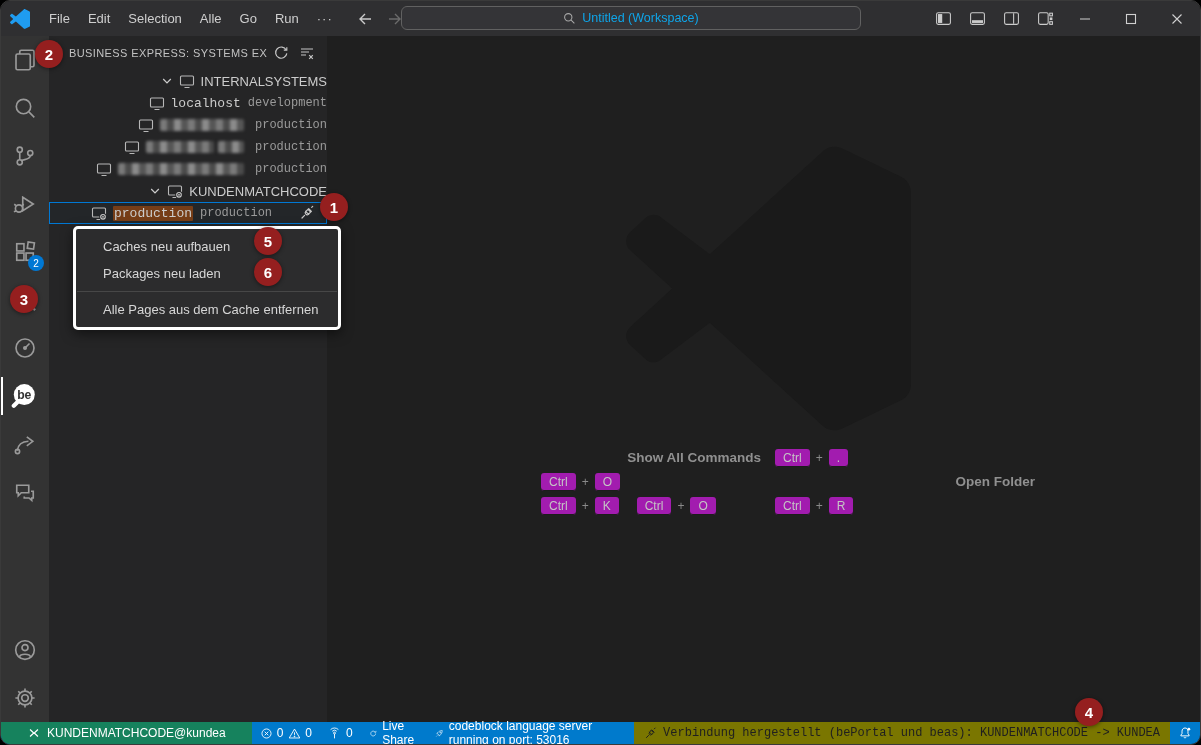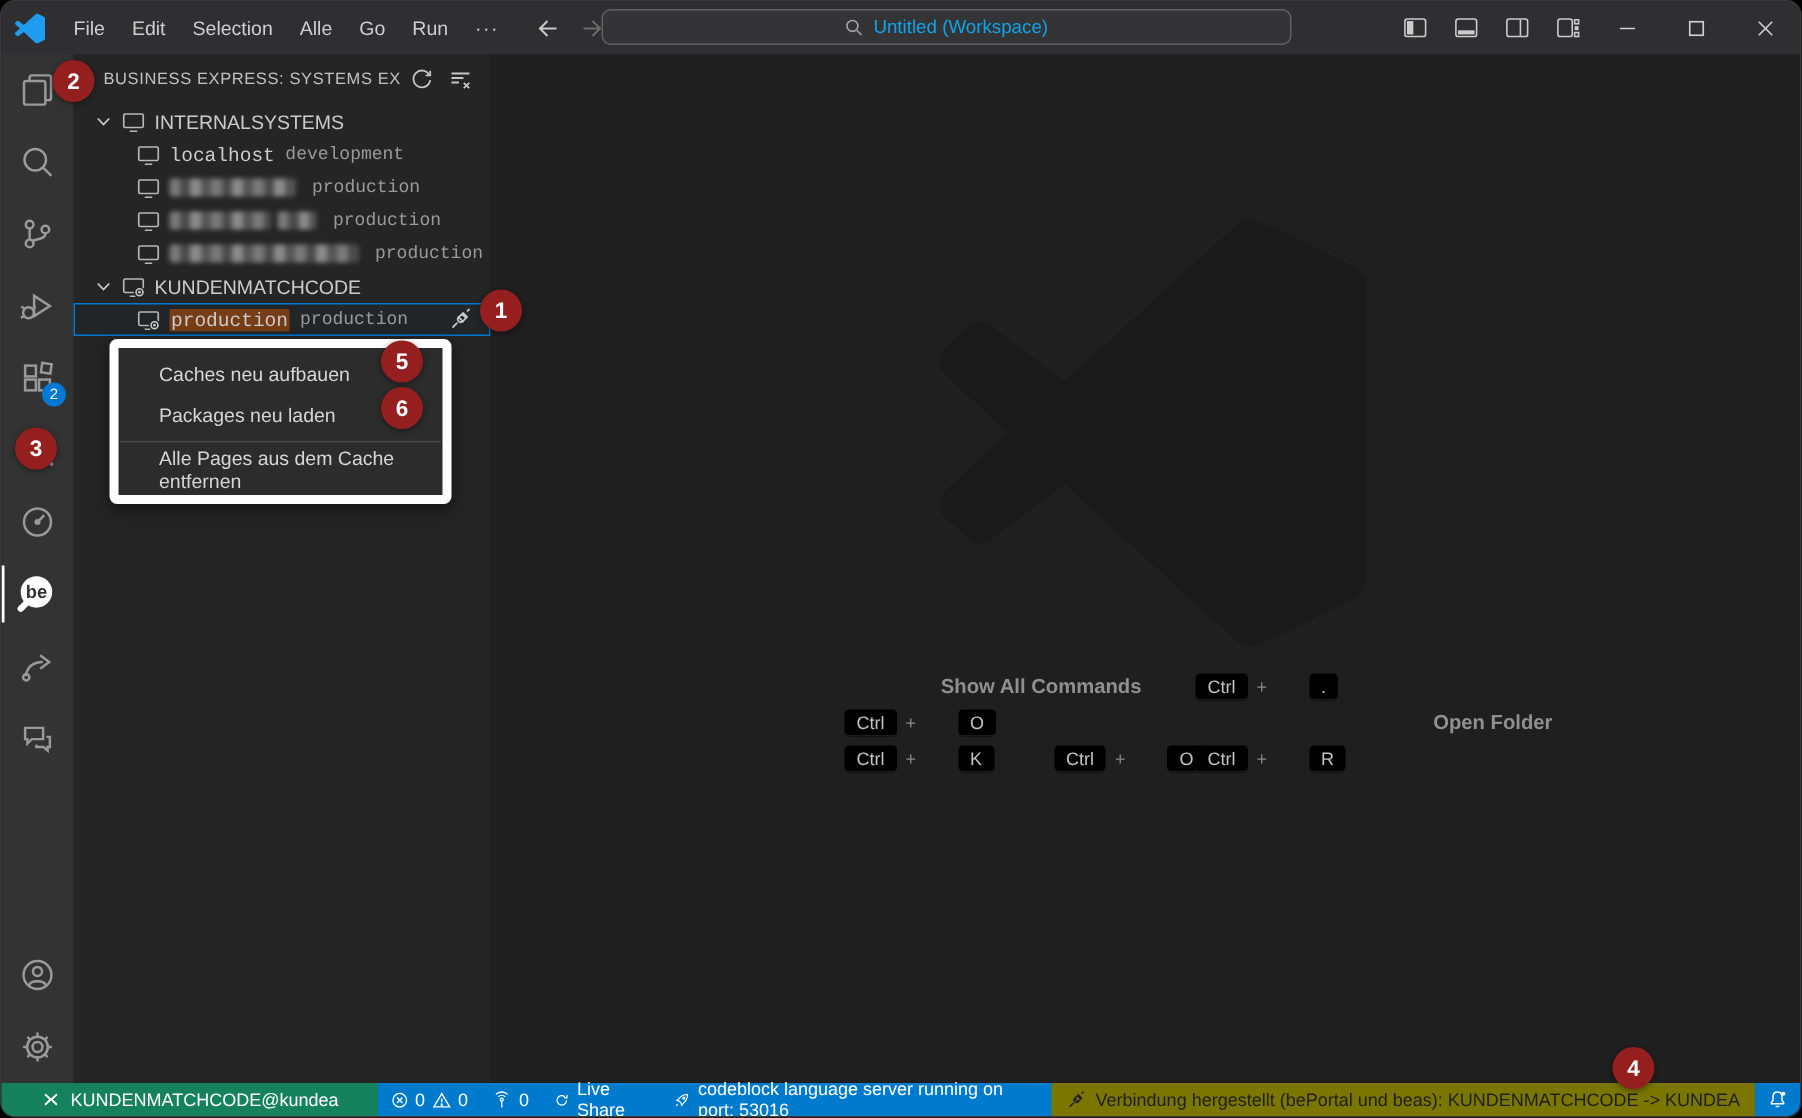--- a/index.html
+++ b/index.html
@@ -23,53 +23,53 @@
   .ab-item.active::before { content:''; position:absolute; left:0; top:5px; bottom:5px; width:2px; background:#ffffff; }
   .ab-spacer { flex:1; }
   .ab-badge { position:absolute; right:5px; bottom:5px; min-width:16px; height:16px; border-radius:8px; background:#0078d4; color:#fff; font-size:10px; display:flex; align-items:center; justify-content:center; padding:0 4px; }
 
   
   .sidebar { position:absolute; left:48px; top:35px; width:278px; bottom:22px; background:#252526; }
   .sb-header { height:34px; display:flex; align-items:center; padding:0 8px 0 20px; }
   .sb-title { flex:1; color:#c2c2c2; font-size:11px; letter-spacing:.4px; white-space:nowrap; overflow:hidden; }
   .sb-action { width:24px; height:22px; display:flex; align-items:center; justify-content:center; border-radius:4px; margin-left:2px; }
   .tree { position:absolute; top:34px; left:0; right:0; }
-  .row { height:22px; display:flex; align-items:center; font-size:13px; color:#cccccc; white-space:nowrap; }
+  .row { height:22px; display:flex; align-items:center; font-size:13px; color:#cccccc; white-space:nowrap;justify-content:flex-end; }
   .row .chev { width:16px; height:16px; margin-left:12px; flex:0 0 auto; }
   .row .ticon { width:16px; height:16px; margin-left:4px; margin-right:6px; flex:0 0 auto; }
   .row.child { padding-left:38px;font-family:Liberation Mono, monospace; }
   .row .desc { color:#9a9a9a; font-size:12px; margin-left:7px; }
   .row.sel { background:#232629; outline:1px solid #0078d4; outline-offset:-1px; }
   .hl { background:rgba(234,92,0,0.42); padding:0 1px; border-radius:1px; }
   .redact { display:inline-block; height:12px; border-radius:2px; margin-right:4px;
             background:repeating-linear-gradient(90deg,#7a7a7a 0 7px,#4b4b4b 7px 14px,#8b8b8b 14px 21px,#565656 21px 28px);
             filter:blur(1.6px); vertical-align:middle; }
   .row-action { margin-left:auto; margin-right:12px; width:16px; height:16px; }
 
   
-  .ctxmenu { position:absolute; left:72px; top:225px; width:228px; background:#2c2c2d; border:6px solid #ffffff; border-radius:5px; box-shadow:0 4px 12px rgba(0,0,0,.5); padding:4px 0; z-index:50; }
+  .ctxmenu { position:absolute; left:72px; top:225px; width:268px; background:#2c2c2d; border:3px solid #ffffff; border-radius:5px; box-shadow:0 4px 12px rgba(0,0,0,.5); padding:4px 0; z-index:50; }
   .menu-item { height:27px; display:flex; align-items:center; padding-left:27px; font-size:13px; color:#d6d6d6; }
   .menu-sep { height:1px; background:#474747; margin:4px 1px; }
 
   
   .editor { position:absolute; left:326px; top:35px; right:0; bottom:22px; background:#1f1f1f; }
   .wm-logo { position:absolute; left:299px; top:110px; width:285px; height:285px; }
   .shortcuts { position:absolute; left:214px; top:413px; display:grid; grid-template-columns:220px 260px; column-gap:14px; row-gap:6px; align-items:center; }
   .sc-label { text-align:right; color:#909090; font-size:13.5px; font-weight:600; line-height:18px; }
   .sc-keys { display:flex; align-items:center; gap:6px; }
   .sc-keys .grp { display:flex; align-items:center; gap:6px; margin-right:12px; }
-  kbd { background:#000000; border-radius:3px; padding:2px 8px; font-family:"Liberation Sans",sans-serif; font-size:12px; color:#c5c5c5; box-shadow:inset 0 -1px 0 #1c1c1c; min-width:12px; text-align:center;margin-left:22px; }
+  kbd { background:#a21caf; border-radius:3px; padding:2px 8px; font-family:"Liberation Sans",sans-serif; font-size:12px; color:#c5c5c5; box-shadow:inset 0 -1px 0 #1c1c1c; min-width:12px; text-align:center; }
   .plus { color:#8a8a8a; font-size:12px; }
 
   
   .statusbar { position:absolute; left:0; right:0; bottom:0; height:22px; background:#007acc; display:flex; align-items:center; color:#ffffff; font-size:12px; }
   .st-item { display:flex; align-items:center; gap:5px; padding:0 8px; height:100%; }
   .st-remote { background:#16825d; padding:0 26px; gap:6px; }
   .st-spacer { flex:1; }
-  .st-connection { background:#7a7600; color:#1f1f1f; padding:0 10px; gap:6px; white-space:nowrap; }
+  .st-connection { background:#7a7600; color:#1f1f1f; padding:0 10px; gap:6px; white-space:nowrap;font-family:Liberation Mono, monospace; }
   .st-group { display:flex; align-items:center; gap:4px; }
 
   
   .badge { position:absolute; width:28px; height:28px; border-radius:50%; background:#951f1f; color:#fff; font-weight:bold; font-size:15px; display:flex; align-items:center; justify-content:center; z-index:100; box-shadow:0 1px 4px rgba(0,0,0,.45); }
 
   svg { display:block; }
 </style>
 </head>
 <body>
 

